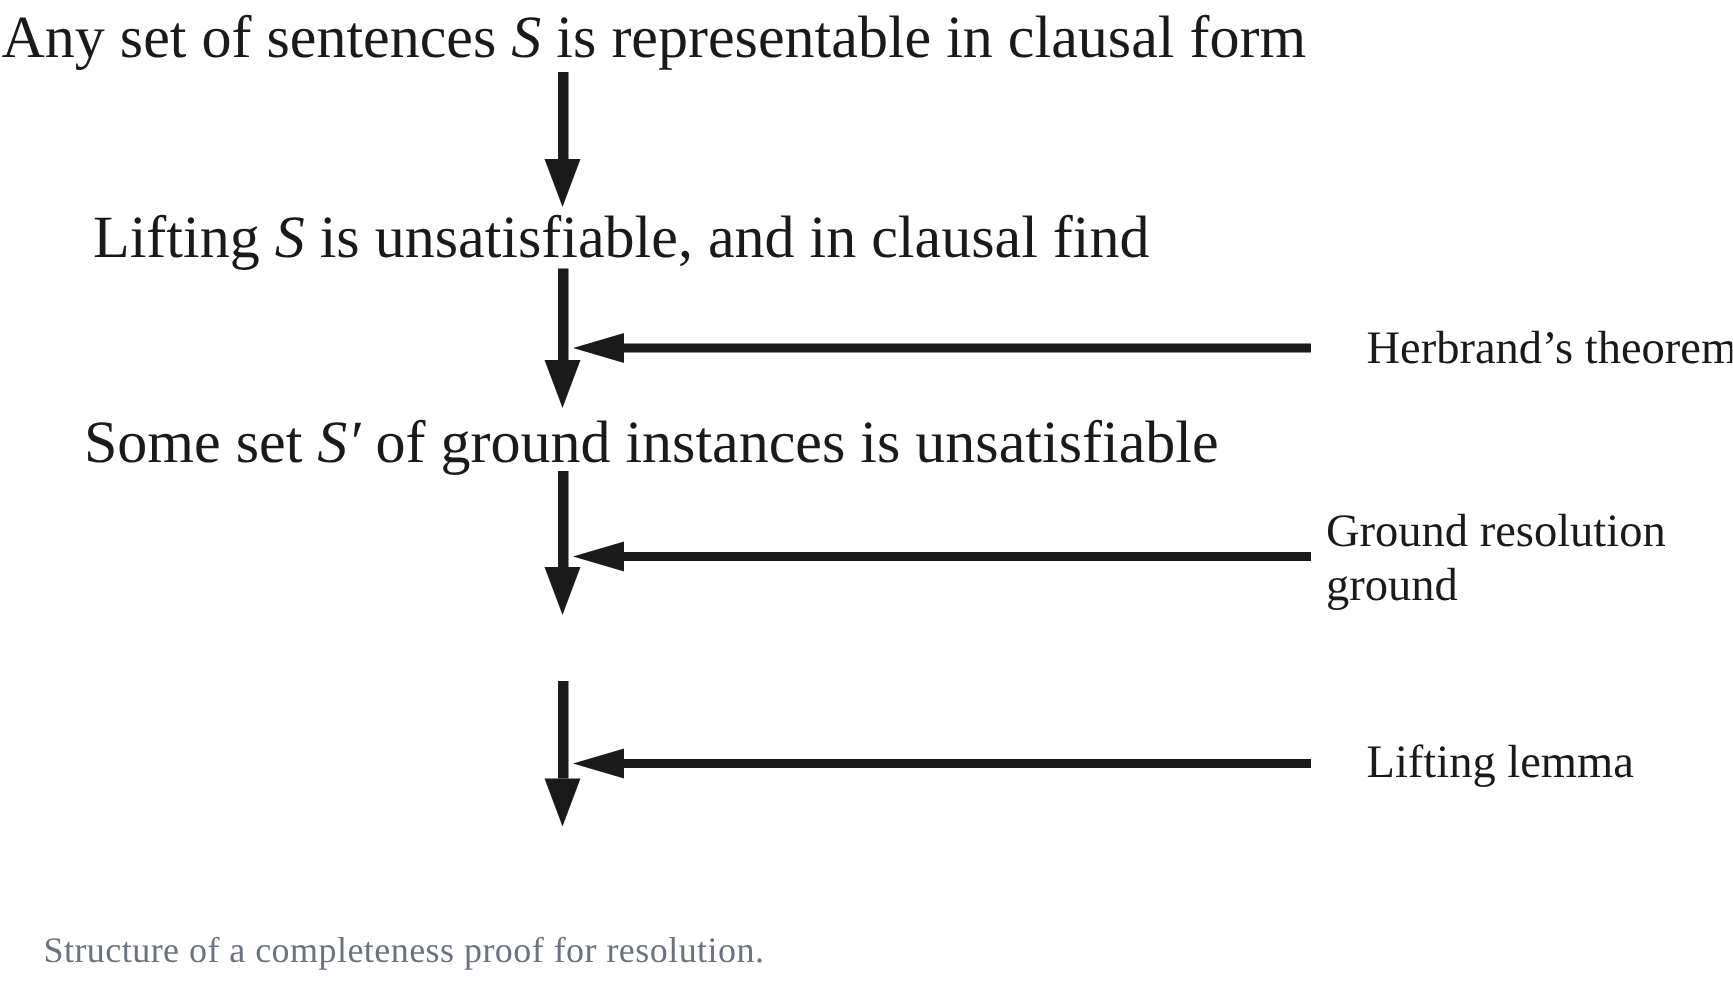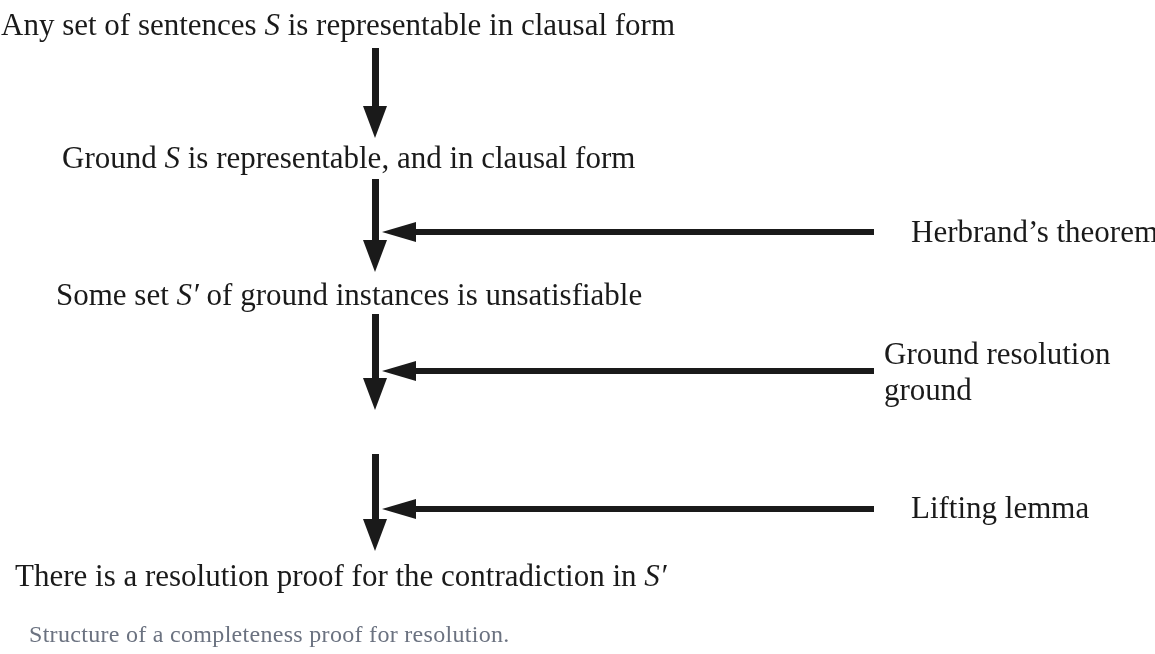--- a/index.html
+++ b/index.html
@@ -12,21 +12,21 @@
     position: relative;
     width: 1155px;
     height: 654px;
     background: #ffffff;
     overflow: hidden;
     font-family: "Liberation Serif", "DejaVu Serif", serif;
     color: var(--ink);
   }
   .step {
     position: absolute;
-    font-size: 31px;
+    font-size: 40px;
     line-height: 36px;
     white-space: nowrap;
     color: var(--ink);
   }
   .step em {
     font-style: italic;
     font-family: "Liberation Serif", "DejaVu Serif", serif;
   }
   .annotation {
     position: absolute;
@@ -87,21 +87,21 @@
 
 <div class="canvas">
 
   <div class="step" style="left:1px; top:7px;"><span>Any set of sentences </span><em>S</em><span> is representable in clausal form</span></div>
 
   <div class="varrow" style="left:362px; top:48px; height:90px;">
     <div class="shaft"></div>
     <div class="head"></div>
   </div>
 
-  <div class="step" style="left:62px; top:140px;"><span>Ground </span><em>S</em><span> is representable, and in clausal form</span></div>
+  <div class="step" style="left:62px; top:140px;"><span>Lifting </span><em>S</em><span> is unsatisfiable, and in clausal find</span></div>
 
   <div class="varrow" style="left:362px; top:179px; height:93px;">
     <div class="shaft"></div>
     <div class="head"></div>
   </div>
 
   <div class="harrow" style="left:382px; top:222px; width:492px;">
     <div class="hhead"></div>
     <div class="hshaft"></div>
   </div>
@@ -125,17 +125,16 @@
     <div class="shaft"></div>
     <div class="head"></div>
   </div>
 
   <div class="harrow" style="left:382px; top:499px; width:492px;">
     <div class="hhead"></div>
     <div class="hshaft"></div>
   </div>
   <div class="annotation nowrap" style="left:884px; top:490px;">Lifting lemma</div>
 
-  <div class="step" style="left:15px; top:558px;"><span>There is a resolution proof for the contradiction in </span><em>S′</em><span></span></div>
 
   <div class="caption" style="left:2px; top:619px;margin-left:27px;">Structure of a completeness proof for resolution.</div>
 
 </div>
 
 </body></html>

